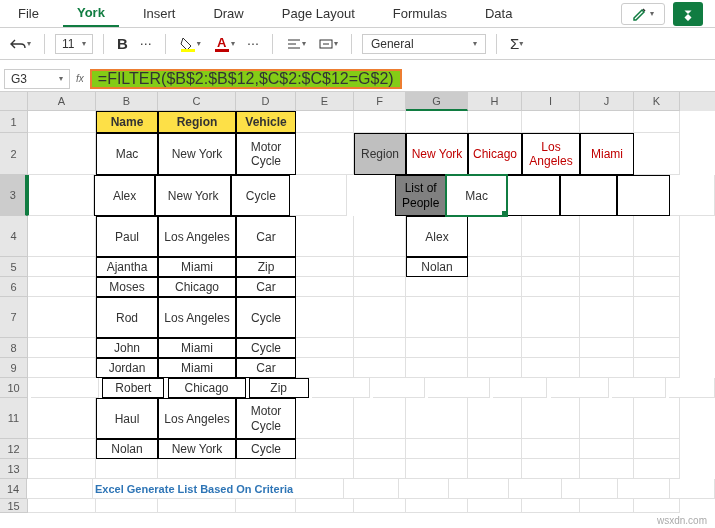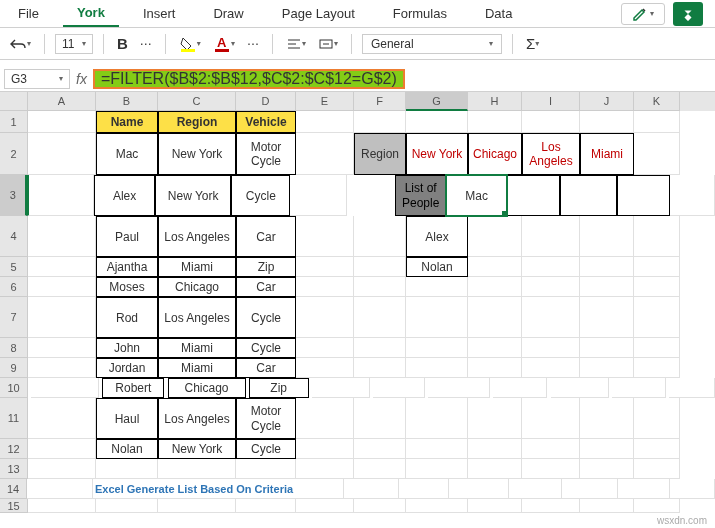--- a/index.html
+++ b/index.html
@@ -11,27 +11,27 @@
 .tab.active { color: #107c41; border-bottom: 2px solid #107c41; font-weight: 600; }
 .tabs-right { margin-left: auto; display: flex; gap: 8px; align-items: center; padding-right: 8px; }
 .pen-box { border: 1px solid #ccc; border-radius: 3px; padding: 2px 10px; display: flex; align-items: center; }
 .share-btn { background: #107c41; width: 30px; height: 24px; border-radius: 3px; display: flex; align-items: center; justify-content: center; }
 
 
 .toolbar { display: flex; align-items: center; height: 32px; padding: 2px 6px; gap: 6px; border-bottom: 1px solid #d0d0d0; }
 .tb-sep { width: 1px; height: 20px; background: #d0d0d0; margin: 0 4px; }
 .tb-btn { display: flex; align-items: center; padding: 2px 3px; cursor: pointer; }
 .font-size { border: 1px solid #ccc; padding: 2px 6px; width: 38px; display: flex; justify-content: space-between; align-items: center; font-size: 12px; background: #fff; }
-.general-box { border: 1px solid #ccc; padding: 2px 8px; width: 140px; display: flex; justify-content: space-between; align-items: center; font-size: 12px; background: #fff; }
+.general-box { border: 1px solid #ccc; padding: 2px 8px; width: 124px; display: flex; justify-content: space-between; align-items: center; font-size: 12px; background: #fff; }
 .chev { font-size: 8px; color: #666; }
 
 
 .formula-row { display: flex; align-items: center; height: 26px; border-bottom: 1px solid #d0d0d0; margin-top: 6px; }
 .name-box { border: 1px solid #ccc; width: 66px; padding: 2px 6px; font-size: 12px; display: flex; justify-content: space-between; align-items: center; margin-left: 4px; background: #fff; }
-.fx { padding: 0 6px; font-style: italic; color: #666; font-size: 14px; }
+.fx { padding: 0 6px; font-style: italic; color: #666; font-size: 10px; }
 .formula-input { border: 2px solid #ed7d31; padding: 1px 6px; flex: 0 0 280px; font-size: 16px; height: 20px; display: flex; align-items: center; background: #84cc16; }
 
 
 .grid-area { position: relative; overflow: hidden; }
 .col-headers { display: flex; height: 19px; background: #e6e6e6; }
 .corner { width: 28px; border-right: 1px solid #ccc; border-bottom: 1px solid #ccc; background: #e6e6e6; }
 .ch { border-right: 1px solid #ccc; border-bottom: 1px solid #ccc; text-align: center; font-size: 11px; color: #555; display: flex; align-items: center; justify-content: center; background: #e6e6e6; }
 .row-header { width: 28px; border-right: 1px solid #ccc; border-bottom: 1px solid #ccc; font-size: 11px; color: #555; text-align: center; display: flex; align-items: center; justify-content: center; background: #e6e6e6; }
 .row-header.sel { background: #ccc; border-right: 2px solid #107c41; }
 .grid-body { display: flex; flex-direction: column; }

